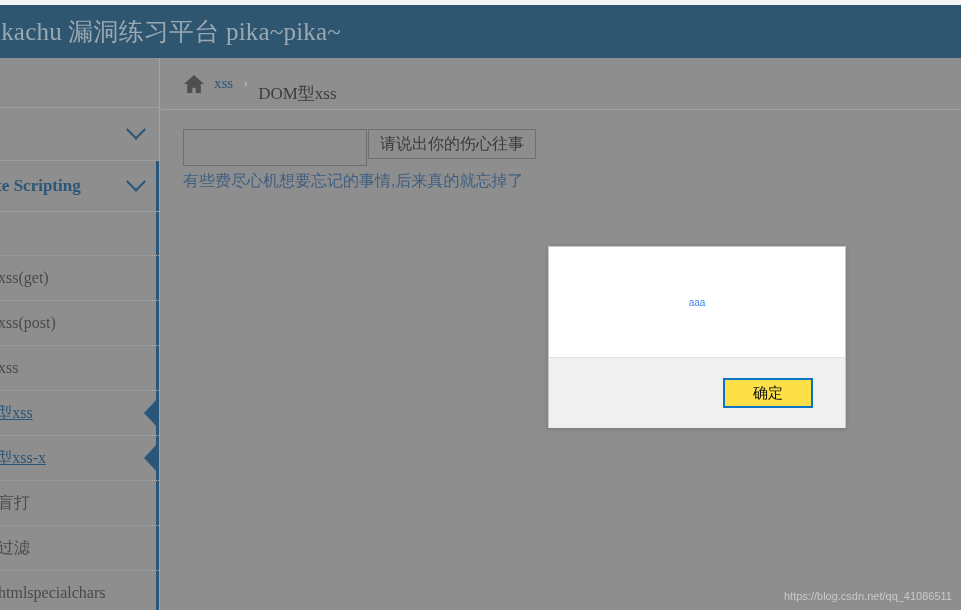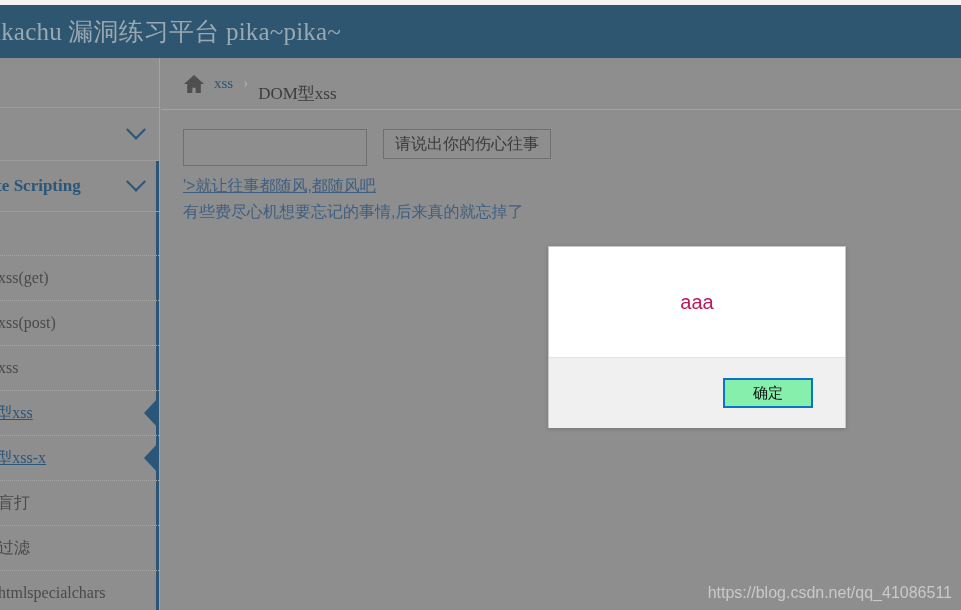--- a/index.html
+++ b/index.html
@@ -138,21 +138,21 @@
     height: 37px;
     background: transparent;
     border: 1px solid #6f6f6f;
     outline: none;
     font-family: "Liberation Sans", sans-serif;
     font-size: 14px;
     color: #333;
     padding: 0 6px;
   }
   .xss-submit {
-    margin-left: 16px;
+    margin-left: 1px;
     height: 30px;
     padding: 0 11px;
     background: #8e8e8e;
     border: 1px solid #6f6f6f;
     color: #3b3b3b;
     font-family: "Liberation Sans", sans-serif;
     font-size: 16px;
     cursor: pointer;
     line-height: 28px;
   }
@@ -185,50 +185,50 @@
     font-family: "Liberation Sans", sans-serif;
   }
   .dialog-body {
     height: 110px;
     display: flex;
     align-items: center;
     justify-content: center;
     background: #ffffff;
   }
   .dialog-message {
-    font-size: 20px;
-    color: #be185d;
+    font-size: 10px;
+    color: #3b82f6;
     font-family: "Liberation Sans", sans-serif;
   }
   .dialog-footer {
     height: 71px;
     background: #f0f0f0;
     border-top: 1px solid #e3e3e3;
     display: flex;
     align-items: center;
     justify-content: flex-end;
     padding-right: 32px;
   }
   .dialog-ok {
     width: 90px;
     height: 30px;
-    background: #86efac;
+    background: #fde047;
     border: 2px solid #0a74c8;
     color: #111111;
     font-size: 15px;
     font-family: "Liberation Sans", sans-serif;
     cursor: pointer;
   }
 
   
   .watermark {
     position: absolute;
     right: 9px; bottom: 8px;
     color: #c9c9c9;
-    font-size: 16px;
+    font-size: 11px;
     font-family: "Liberation Sans", sans-serif;
     white-space: nowrap;
   }
 </style>
 </head>
 <body>
 
 <div id="page">
 
   <div class="top-strip"></div>
@@ -304,21 +304,20 @@
       <span class="crumb-link">xss</span>
       <span class="crumb-sep">›</span>
       <span class="crumb-current">DOM型xss</span>
     </div>
 
     <div class="form-row">
       <input class="xss-input" type="text" placeholder="" style="">
       <button class="xss-submit">请说出你的伤心往事</button>
     </div>
 
-    <a class="result-link" href="#">'&gt;就让往事都随风,都随风吧</a>
 
     <span class="result-note">有些费尽心机想要忘记的事情,后来真的就忘掉了</span>
 
   </div>
 
   <div class="dialog">
     <div class="dialog-body">
       <span class="dialog-message">aaa</span>
     </div>
     <div class="dialog-footer">

